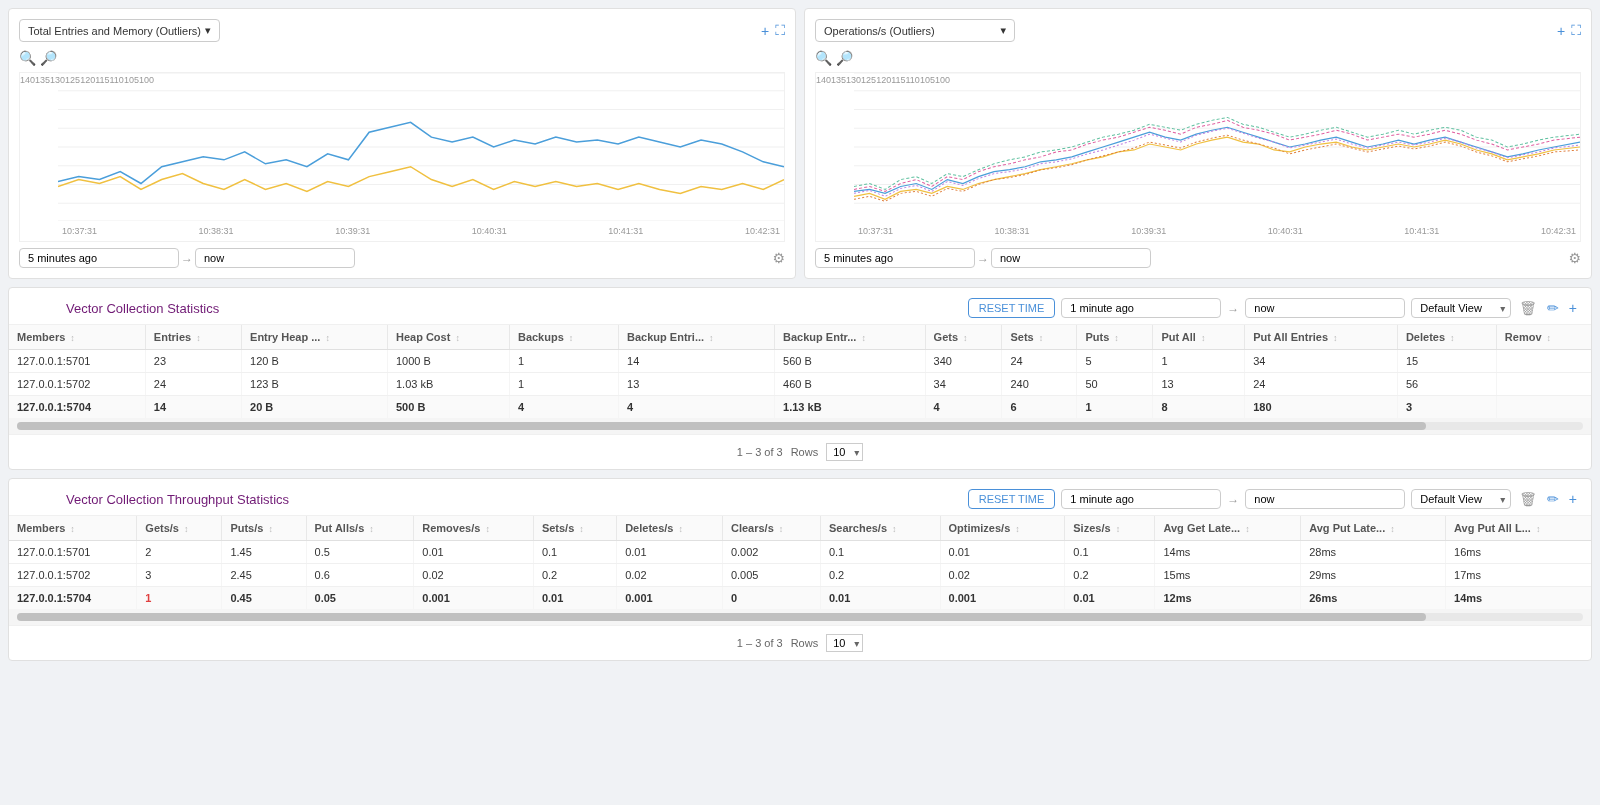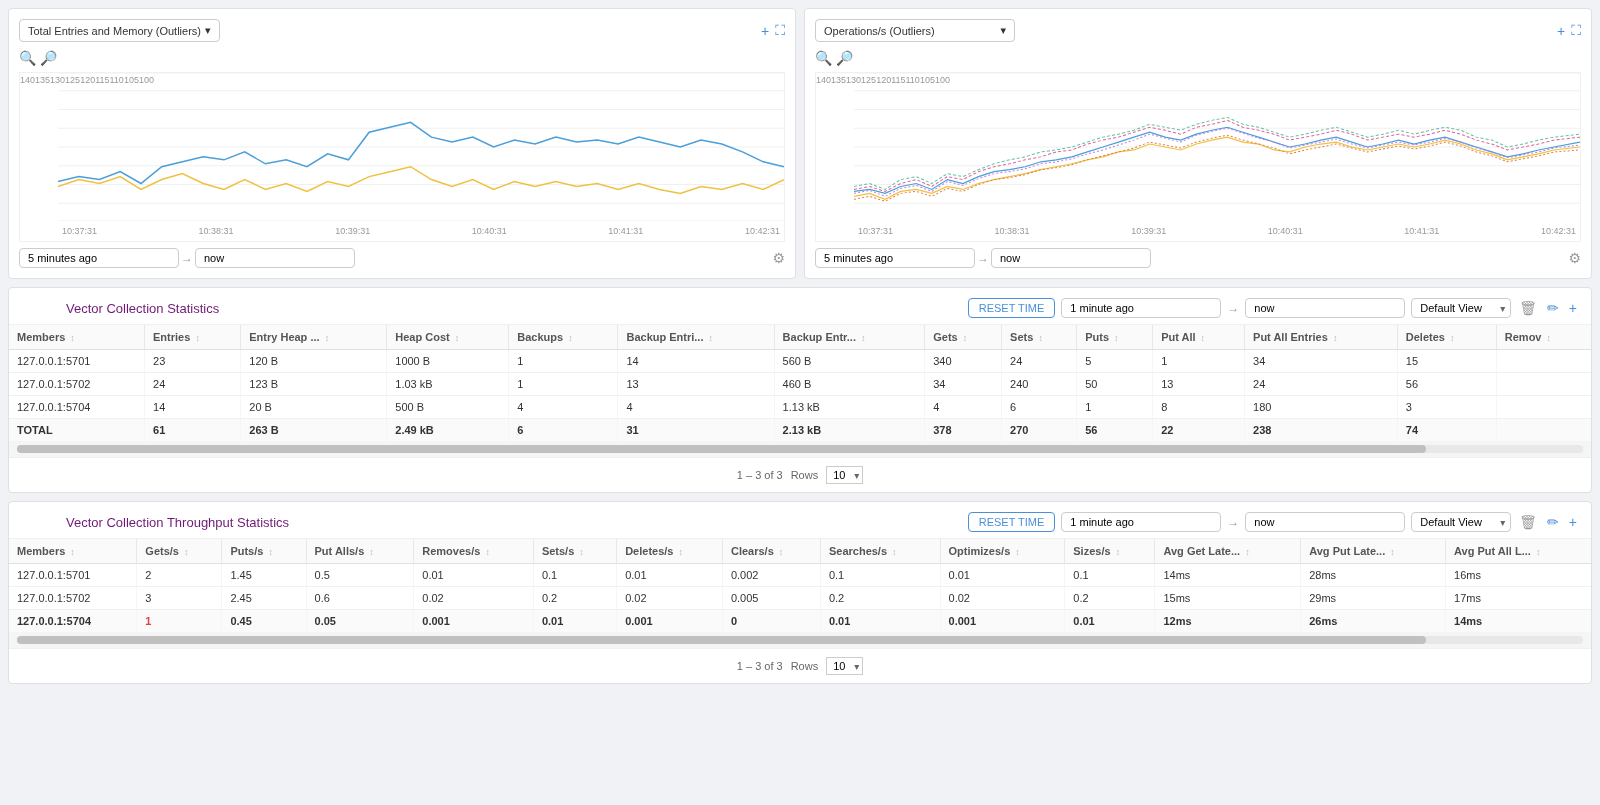--- a/index.html
+++ b/index.html
@@ -294,36 +294,20 @@
             <td>4</td>
             <td>1.13 kB</td>
             <td>4</td>
             <td>6</td>
             <td>1</td>
             <td>8</td>
             <td>180</td>
             <td>3</td>
             <td></td>
           </tr>
-          <tr>
-            <td>TOTAL</td>
-            <td>61</td>
-            <td>263 B</td>
-            <td>2.49 kB</td>
-            <td>6</td>
-            <td>31</td>
-            <td>2.13 kB</td>
-            <td>378</td>
-            <td>270</td>
-            <td>56</td>
-            <td>22</td>
-            <td>238</td>
-            <td>74</td>
-            <td></td>
-          </tr>
         </tbody>
       </table>
     </div>
     <div style="padding: 2px 8px; background: #f5f5f5;">
       <div class="scroll-bar">
           <div class="scroll-thumb"></div>
         </div>
     </div>
     <div class="table-footer">
       <span>1 – 3 of 3</span>

